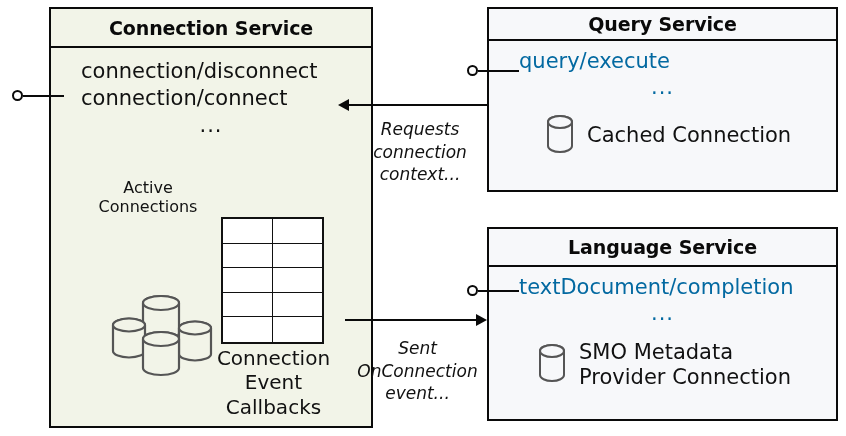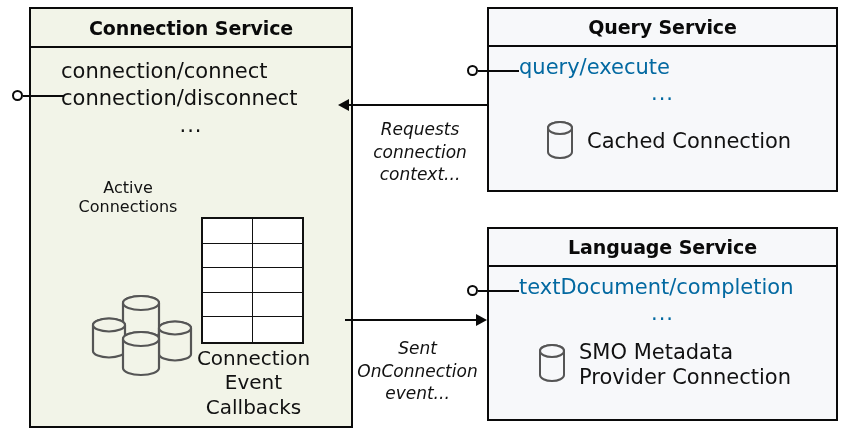--- a/index.html
+++ b/index.html
@@ -35,21 +35,21 @@
     justify-content: center;
     letter-spacing: -0.1px;
   }
   .comp-body {
     position: relative;
     flex: 1;
   }
 
   
   #connection-service {
-    left: 29px;
+    left: 49px;
     top: 7px;
     width: 324px;
     height: 421px;
     background: #f2f4e8;
   }
   #connection-service .comp-title { height: 39px; }
 
   .cs-ops {
     position: absolute;
     left: 0; right: 0;
@@ -115,21 +115,21 @@
   }
 
   
   #query-service {
     left: 487px;
     top: 7px;
     width: 351px;
     height: 185px;
     background: #f7f8fa;
   }
-  #query-service .comp-title { height: 38px; }
+  #query-service .comp-title { height: 32px; }
 
   #language-service {
     left: 487px;
     top: 227px;
     width: 351px;
     height: 194px;
     background: #f7f8fa;
   }
   #language-service .comp-title { height: 38px; }
 
@@ -203,22 +203,22 @@
 </head>
 <body>
 
 <div id="canvas">
 
   <div class="comp" id="connection-service">
     <div class="comp-title">Connection Service</div>
     <div class="comp-body">
 
       <div class="cs-ops">
+        <span class="op">connection/disconnect</span>
         <span class="op">connection/connect</span>
-        <span class="op">connection/disconnect</span>
         <span class="ellipsis">...</span>
       </div>
 
       <div class="ac-label">
         <span>Active</span><br>
         <span>Connections</span>
       </div>
 
       <div id="active-connections-icon">
         <svg width="120" height="90" viewBox="0 0 120 90" fill="none">

